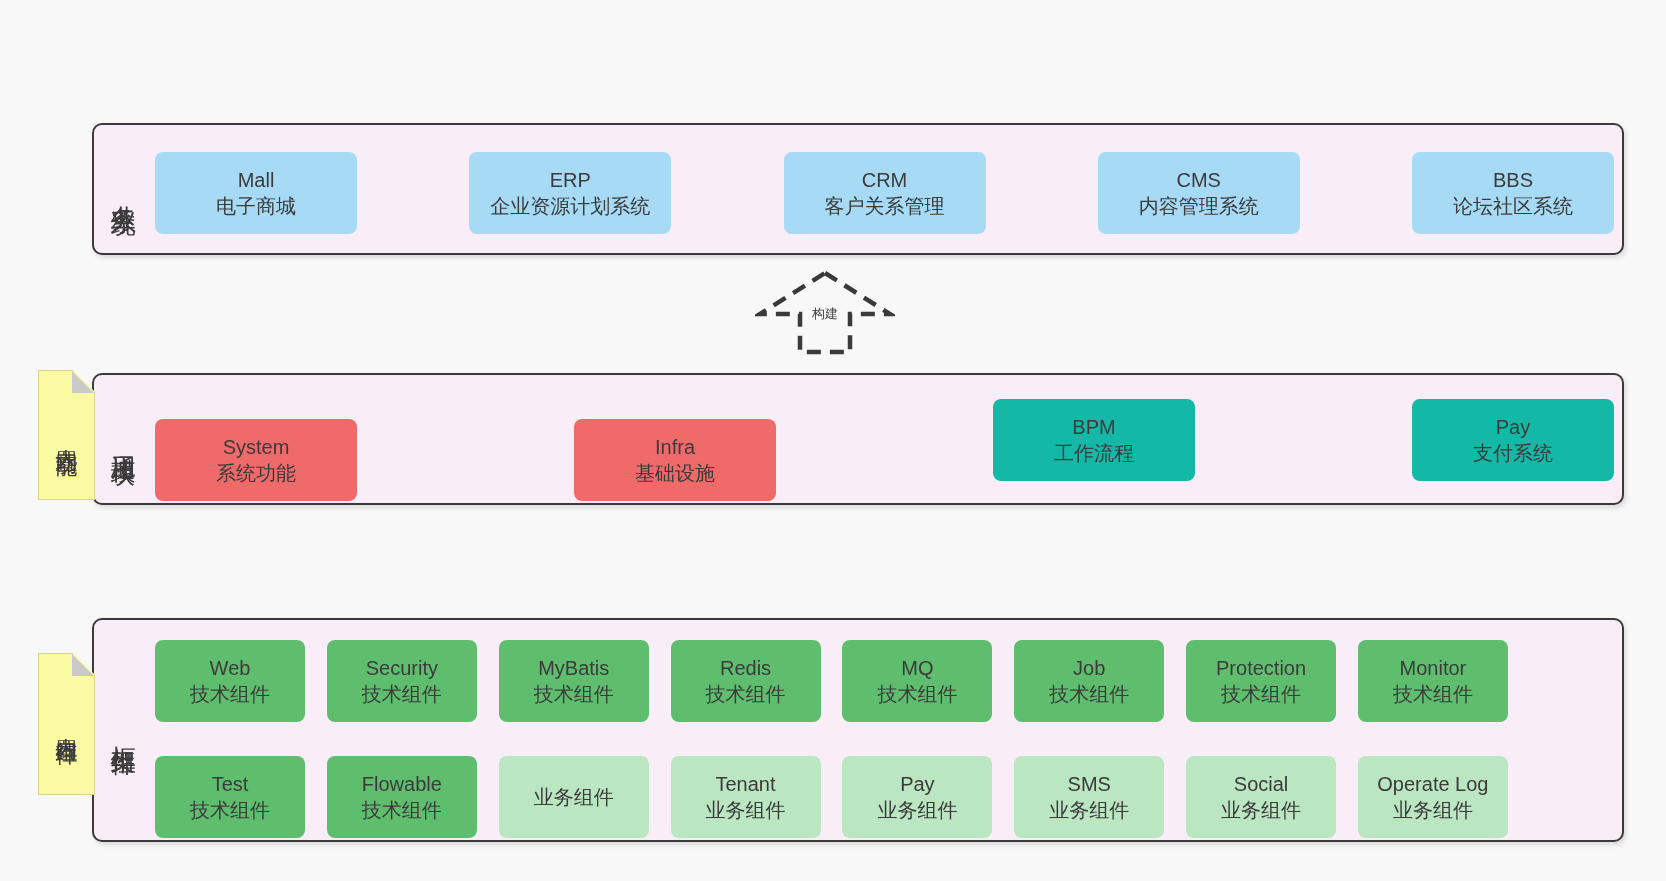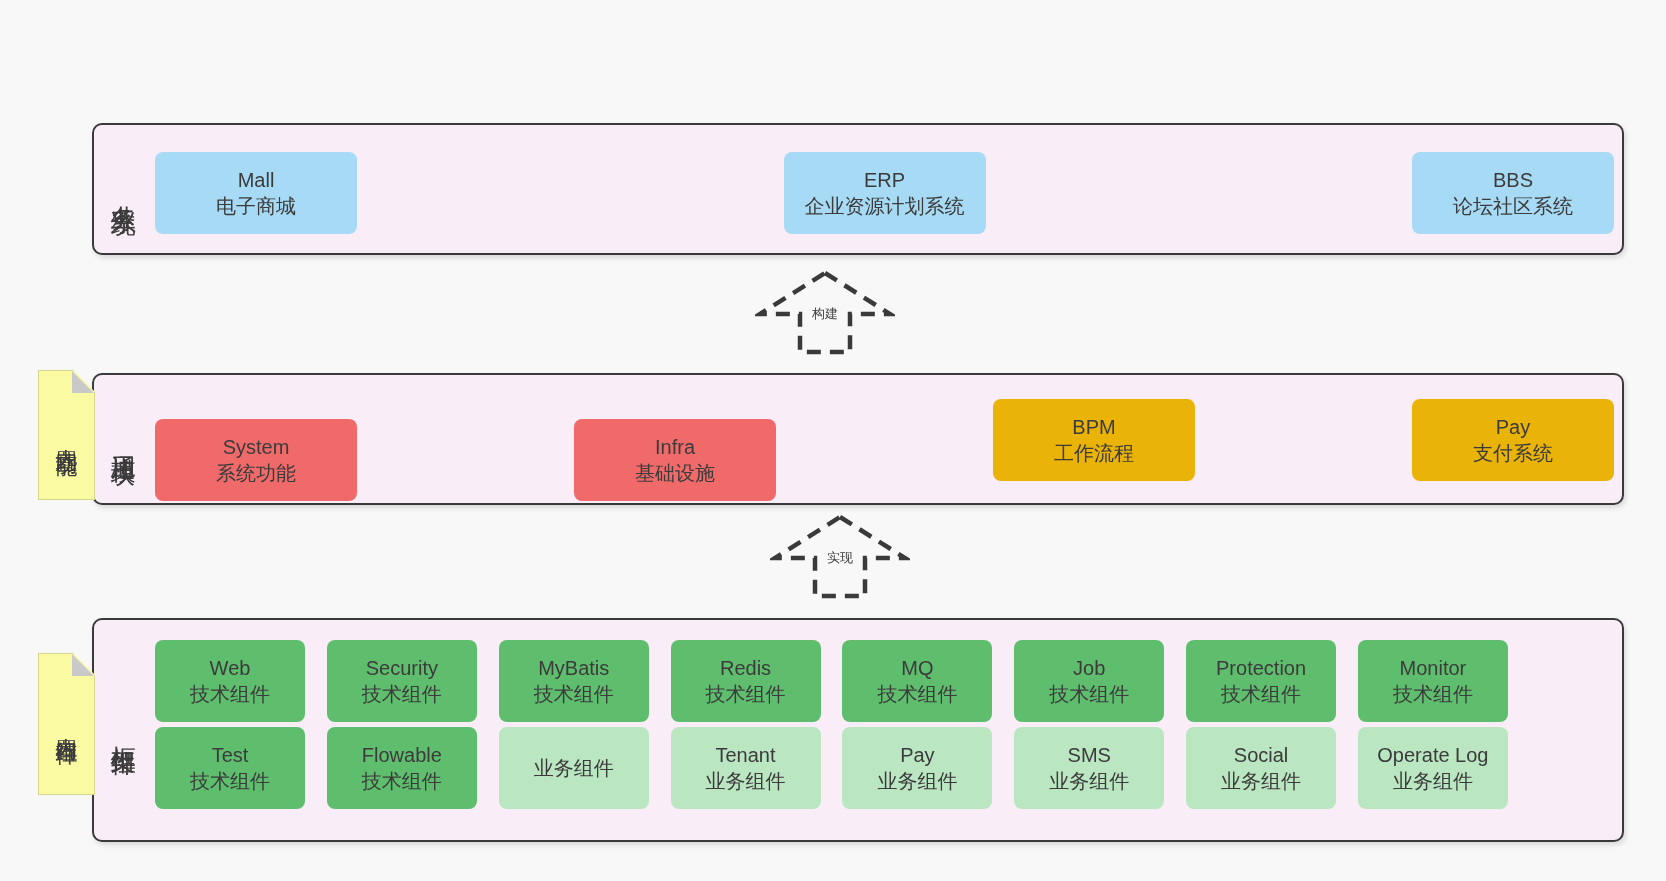--- a/index.html
+++ b/index.html
@@ -34,34 +34,34 @@
   }
   .row{
     position:absolute;
     display:flex;justify-content:space-between;
   }
   .row-6{left:61px;width:1459px;}
   .row-8{left:61px;width:1353px;}
   .band-business .row-6{top:27px;gap:24px;}
   .band-modules .row-6{top:24px;}
   .row-comp-1{top:20px;}
-  .row-comp-2{top:107px;}
+  .row-comp-2{top:136px;}
   .box{
     height:82px;border-radius:8px;
     display:flex;flex-direction:column;
     align-items:center;justify-content:center;
     text-align:center;
     font-size:20px;line-height:26px;
     padding:2px 4px;box-sizing:border-box;
   }
   .row-6 .box{width:202px;}
   .row-8 .box{width:150px;}
   .blue{background:#a7daf4;}
   .red{background:#f16a6a;margin-top:20px;}
-  .pink{background:#eab308;}
+  .pink{background:#14b8a6;}
   .green{background:#5fbe6e;}
   .green-light{background:#bae6c1;}
   .note{
     position:absolute;left:38px;width:57px;
     background:#fafaa2;
     border:1px solid #d6d68c;
     box-sizing:border-box;
     clip-path:polygon(0 0,calc(100% - 22px) 0,100% 22px,100% 100%,0 100%);
     z-index:5;
     display:flex;align-items:center;justify-content:center;
@@ -102,20 +102,28 @@
     <div class="row row-6">
       <div class="box blue">
         <div>Mall</div>
         <div>电子商城</div>
       </div>
       <div class="box blue">
         <div>ERP</div>
         <div>企业资源计划系统</div>
       </div>
       <div class="box blue">
+        <div>CRM</div>
+        <div>客户关系管理</div>
+      </div>
+      <div class="box blue">
+        <div>CMS</div>
+        <div>内容管理系统</div>
+      </div>
+      <div class="box blue">
         <div>BBS</div>
         <div>论坛社区系统</div>
       </div>
     </div>
   </div>
 
   <div class="arrow arrow-build">
     <svg width="140" height="85" viewBox="0 0 140 85">
       <polygon points="70,3 135,44 95,44 95,82 45,82 45,44 5,44" fill="none" stroke="#3a3a3a" stroke-width="4.5" stroke-dasharray="14 9"></polygon>
     </svg>
@@ -142,26 +150,20 @@
         <div>BPM</div>
         <div>工作流程</div>
       </div>
       <div class="box pink">
         <div>Pay</div>
         <div>支付系统</div>
       </div>
     </div>
   </div>
 
-  <div class="arrow arrow-implement">
-    <svg width="140" height="85" viewBox="0 0 140 85">
-      <polygon points="70,3 135,44 95,44 95,82 45,82 45,44 5,44" fill="none" stroke="#3a3a3a" stroke-width="4.5" stroke-dasharray="14 9"></polygon>
-    </svg>
-    <span class="arrow-label">实现</span>
-  </div>
 
   <div class="note note-components">
     <span class="fold"></span>
     <span class="vtext">内置组件</span>
   </div>
 
   <div class="band band-components">
     <div class="band-label">框架组件</div>
     <div class="row row-8 row-comp-1">
       <div class="box green">

